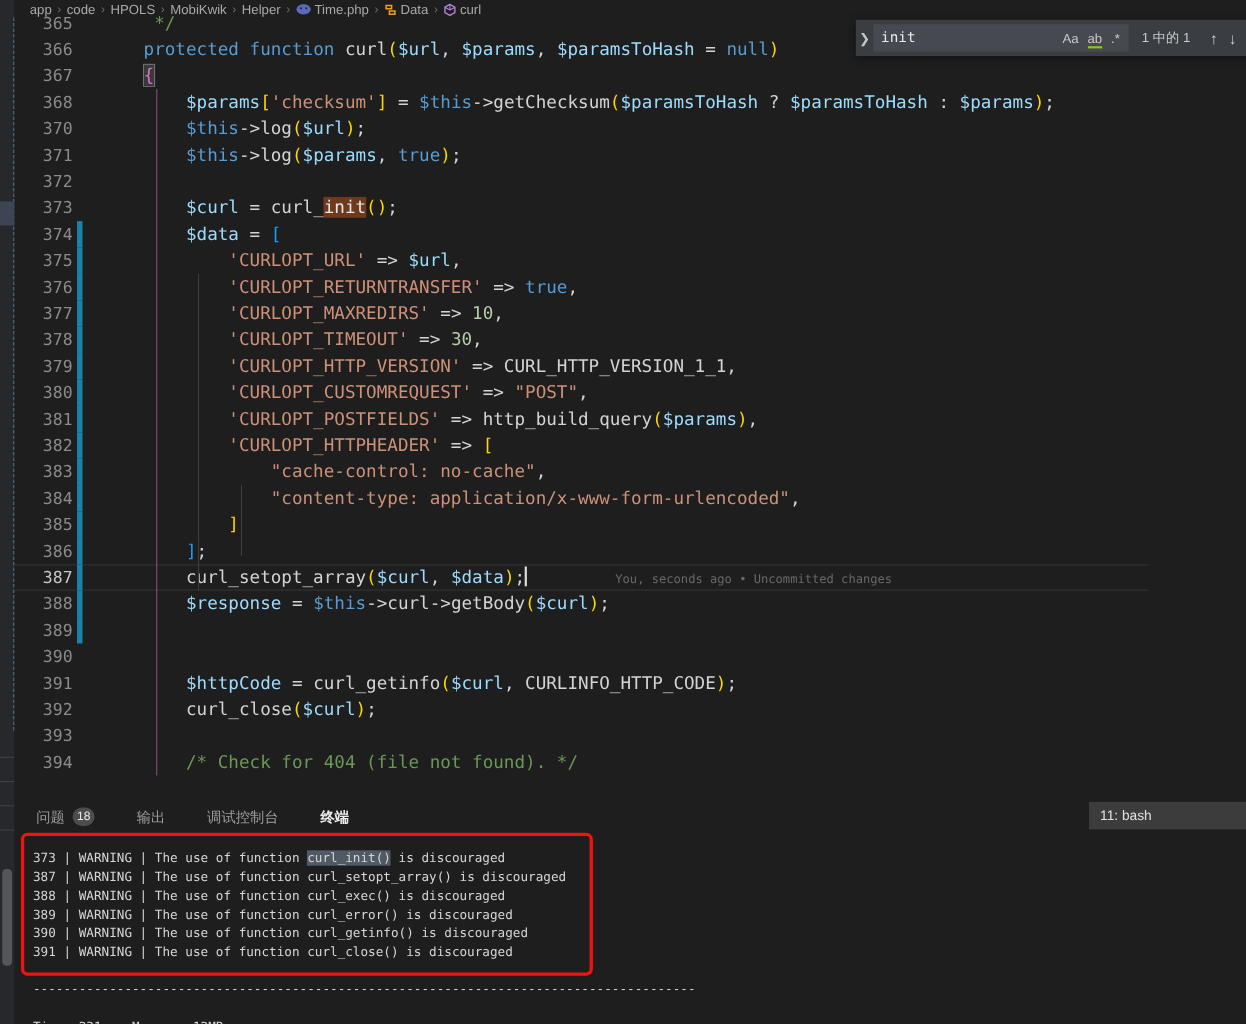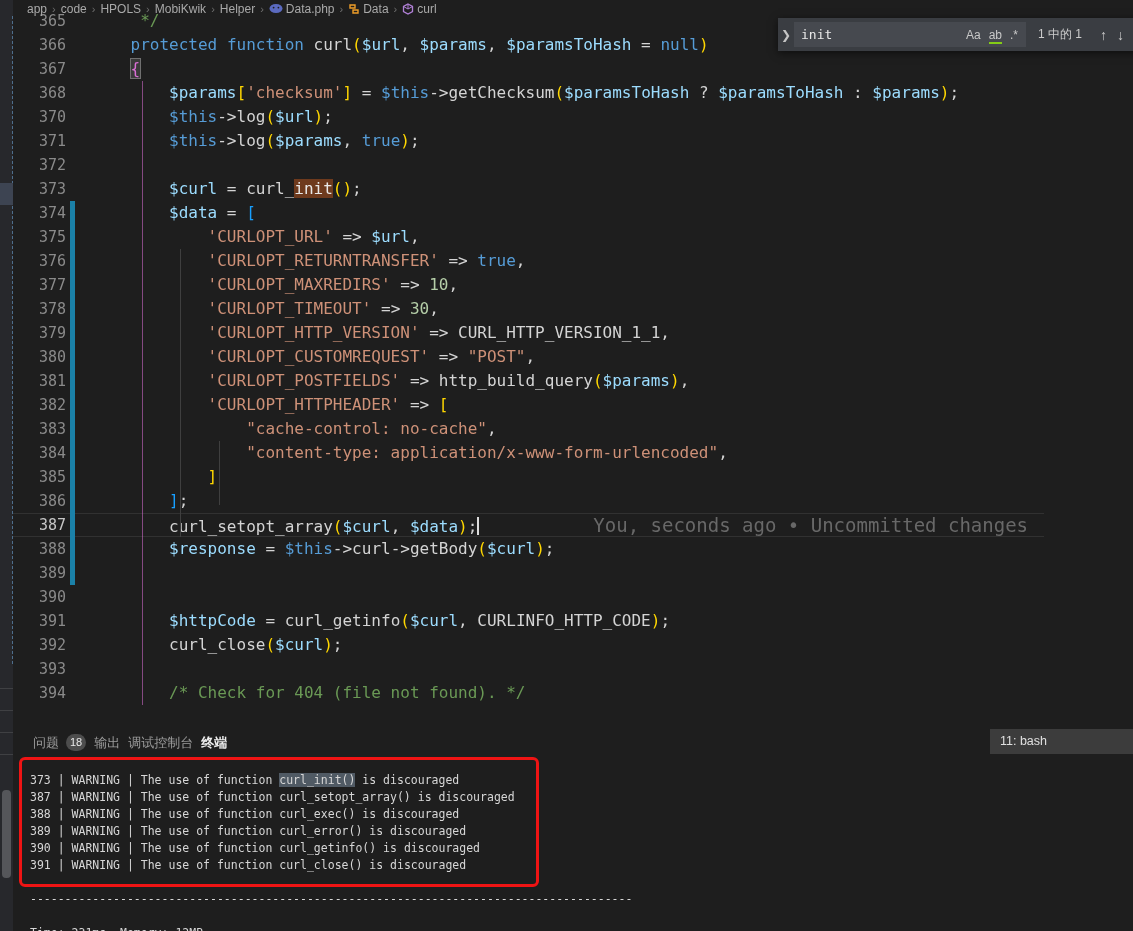--- a/index.html
+++ b/index.html
@@ -25,39 +25,39 @@
   .ln{width:53px;text-align:right;padding-right:2px;color:#8a8a8a;font-size:15px;line-height:24px;flex:none;}
   .bar{width:5px;margin-left:2px;flex:none;}
   .row.mod .bar{background:#1b81a8;}
   .code{margin:0 0 0 17px;font-size:16px;line-height:24px;white-space:pre;color:#d4d4d4;}
   .row.cur{box-shadow:inset 0 1px 0 #313131, inset 0 -1px 0 #313131;}
   .row.cur .ln{color:#c6c6c6;}
   .tk-f{color:#d4d4d4}.tk-k{color:#569cd6}.tk-v{color:#9cdcfe}.tk-s{color:#ce9178}
   .tk-n{color:#b5cea8}.tk-c{color:#6a9955}.tk-g{color:#ffd700}.tk-u{color:#179fff}
   .tk-m{color:#e8e8e8;background:#6e3a1d;}
   .tk-pb{color:#da70d6;background:#3a3a3a;box-shadow:0 0 0 1px #707070;}
-  .blame{color:#686868;margin-left:114px;font-size:19px;}
+  .blame{color:#686868;margin-left:80px;font-size:11px;}
   .cursor{display:inline-block;width:2px;height:18px;background:#dcdcdc;vertical-align:-3px;}
   .guide{position:absolute;width:1px;background:#3f3f3f;}
   #guide-active{background:rgba(218,112,214,0.55);}
   
   #find{position:absolute;left:778px;top:18px;width:362px;height:33px;background:#3a3d42;
       box-shadow:0 2px 8px rgba(0,0,0,0.55);display:flex;align-items:center;
       font-family:"Liberation Sans",sans-serif;color:#cccccc;}
   #find-chevron{width:16px;text-align:center;color:#c5c5c5;font-size:12px;cursor:pointer;}
   #find-input{width:232px;height:25px;background:#46494f;display:flex;align-items:center;cursor:text;}
   #find-query{flex:1;padding-left:7px;font-size:13px;color:#e8e8e8;
       font-family:"DejaVu Sans Mono",monospace;}
   .find-toggle{font-size:12px;color:#c8c8c8;margin-right:8px;cursor:pointer;font-family:"Liberation Sans",sans-serif;}
   #toggle-word span{border-bottom:2px solid #84cc16;}
   #find-count{font-size:12px;color:#cccccc;margin-left:12px;white-space:nowrap;}
   #find-prev{margin-left:18px;font-size:14px;color:#cccccc;cursor:pointer;}
   #find-next{margin-left:10px;font-size:14px;color:#cccccc;cursor:pointer;}
   
-  #panel-tabs{position:absolute;left:33px;top:728px;height:29px;display:flex;align-items:center;gap:8px;
+  #panel-tabs{position:absolute;left:33px;top:728px;height:29px;display:flex;align-items:center;gap:38px;
       font-family:"Liberation Sans",sans-serif;font-size:13px;color:#9d9d9d;}
   .ptab{display:flex;align-items:center;gap:7px;cursor:pointer;}
   .ptab.active{color:#eeeeee;font-weight:bold;}
   .badge{background:#4d4d4d;color:#eaeaea;font-size:11px;font-weight:normal;border-radius:9px;
       min-width:12px;height:17px;line-height:17px;padding:0 4px;text-align:center;}
   #term-select{position:absolute;left:990px;top:729px;width:143px;height:25px;background:#3c3c3c;
       color:#e0e0e0;font-family:"Liberation Sans",sans-serif;font-size:12.5px;line-height:25px;
       padding-left:10px;box-sizing:border-box;cursor:pointer;}
   
   #terminal{position:absolute;left:30px;top:772px;font-size:11.5px;line-height:17px;color:#d6d6d6;white-space:pre;}
@@ -252,21 +252,21 @@
       <span class="bc-item">
         <span>Helper</span>
       </span>
       <span class="bc-sep">›</span>
       <span class="bc-item">
         <svg class="bc-ico" width="14" height="11" viewBox="0 0 14 11">
           <ellipse cx="7" cy="5.5" rx="6.5" ry="4.6" fill="#5b6abf"></ellipse>
           <circle cx="4.6" cy="4.6" r="0.9" fill="#1e1e1e"></circle>
           <circle cx="9.4" cy="4.6" r="0.9" fill="#1e1e1e"></circle>
         </svg>
-        <span>Data.php</span>
+        <span>Time.php</span>
       </span>
       <span class="bc-sep">›</span>
       <span class="bc-item">
         <svg class="bc-ico" width="12" height="12" viewBox="0 0 12 12">
           <path d="M2 2h5v3H2zM5 7h5v3H5z" fill="none" stroke="#ee9d28" stroke-width="1.4"></path>
         </svg>
         <span>Data</span>
       </span>
       <span class="bc-sep">›</span>
       <span class="bc-item">

